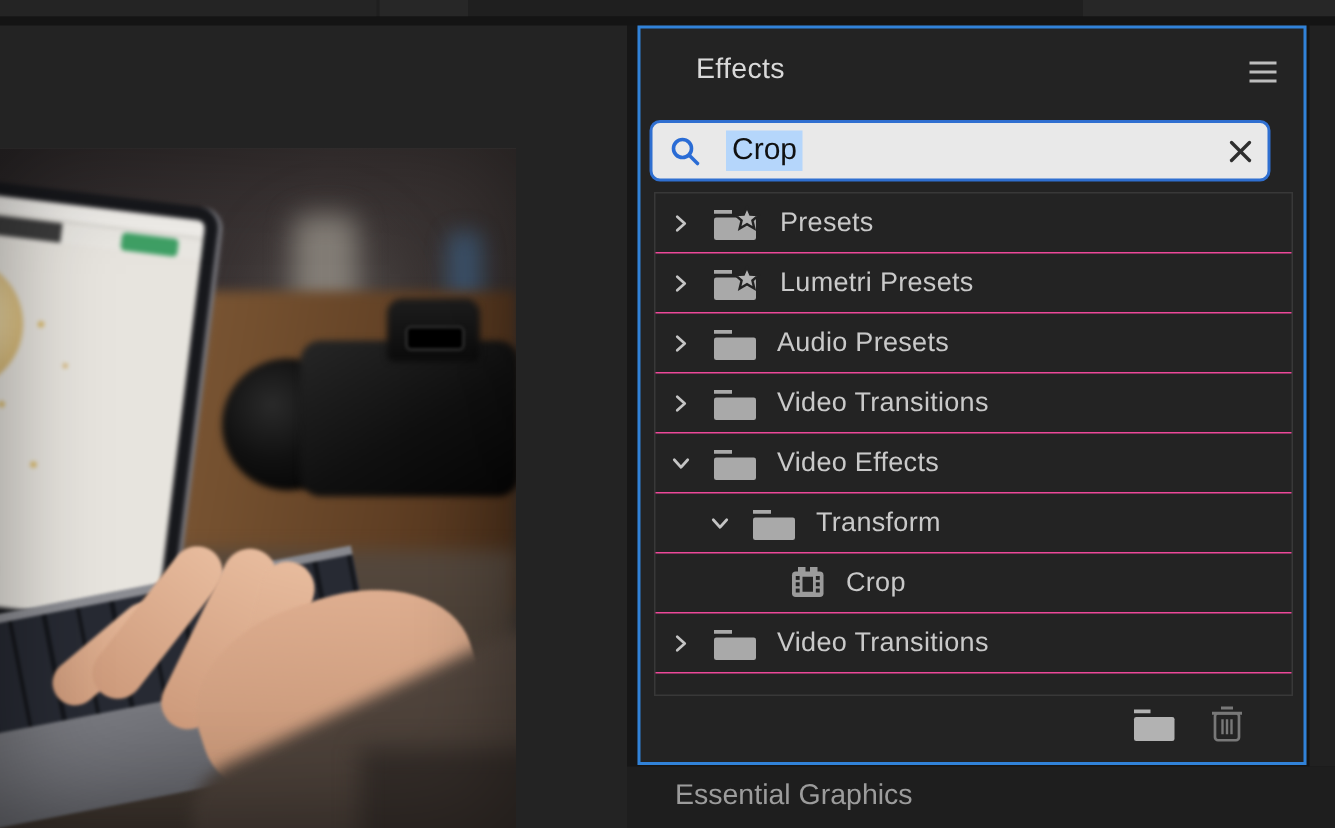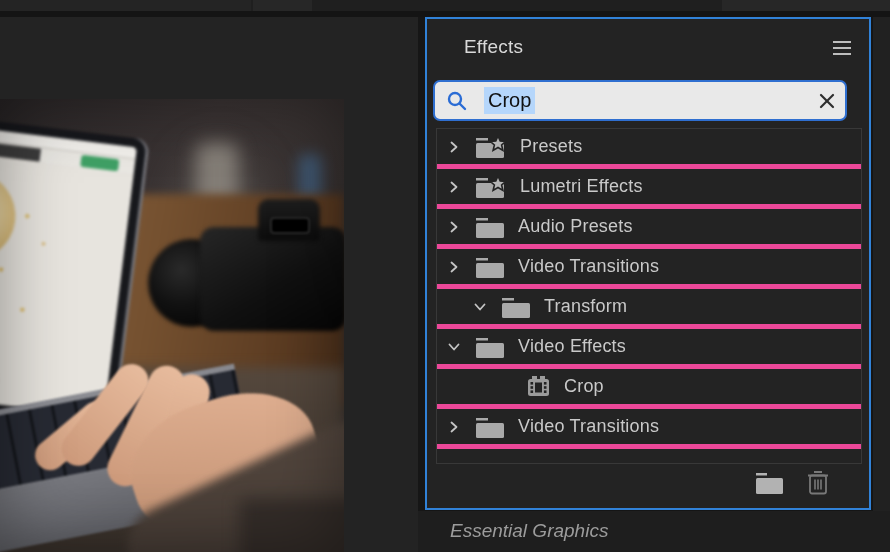--- a/index.html
+++ b/index.html
@@ -83,35 +83,35 @@
   #panel-menu span { display:block; width:18px; height:2px; background:#bdbdbd; margin-bottom:4px; }
 
   #search-box { position:absolute; left:6px; top:61px; width:414px; height:41px; background:#e9e9e9;
                 border:2px solid #2f6fd0; border-radius:7px; display:flex; align-items:center; }
   #search-text { margin-left:16px; font-size:20px; color:#111; display:flex; align-items:center; }
   #search-text .sel { background:#b5d6fb; padding:2px 4px; }
   #search-clear { position:absolute; right:9px; top:50%; transform:translateY(-50%); cursor:pointer; display:flex; }
 
   #tree { position:absolute; left:9px; top:109px; width:426px; height:336px;
           border:1px solid #383838; background:#232323; }
-  .row { display:flex; align-items:center; height:40px; border-bottom:5px solid #ec4899; padding-left:6px; }
+  .row { display:flex; align-items:center; height:40px; border-bottom:1px solid #ec4899; padding-left:6px; }
   .row .chev { width:22px; height:16px; display:flex; align-items:center; justify-content:center; flex:none; }
   .row .ricon { margin-left:10px; display:flex; flex:none; }
   .row .rlabel { margin-left:13px; font-size:18px; color:#c9c9c9; letter-spacing:.2px; white-space:nowrap; }
   .ind1 { padding-left:32px; }
   .ind2 { padding-left:58px; }
 
   #tree-footer { position:absolute; left:0; top:449px; width:442px; height:34px; }
   #new-bin-btn { position:absolute; left:327px; top:1px; cursor:pointer; }
   #delete-btn  { position:absolute; left:378px; top:0; cursor:pointer; }
 
   
   #right-margin { left:873px; top:17px; width:17px; height:494px; background:#212121; }
   #eg-panel { left:418px; top:511px; width:472px; height:41px; background:#1e1e1e; }
-  #eg-title { position:absolute; left:32px; top:9px; font-size:19px; color:#9c9c9c; font-weight:500;font-style:italic; }
+  #eg-title { position:absolute; left:32px; top:9px; font-size:19px; color:#9c9c9c; font-weight:500; }
   #gap-col { left:418px; top:17px; width:7px; height:494px; background:#161616; }
 </style>
 </head>
 <body>
 
 <div id="top-strip" class="abs">
   <div id="seg1" class="strip-seg"></div>
   <div id="seg2" class="strip-seg"></div>
   <div id="seg3" class="strip-seg"></div>
 </div>
@@ -206,21 +206,21 @@
             <path d="M4.5 2.5 L9.5 7 L4.5 11.5" fill="none" stroke="#c4c4c4" stroke-width="1.8" stroke-linecap="round" stroke-linejoin="round"></path>
           </svg>
       </span>
       <span class="ricon">
         <svg width="32" height="24" viewBox="0 0 32 24">
           <rect x="1" y="3" width="12" height="2.5" fill="#a9a9a9"></rect>
           <rect x="1" y="8" width="28" height="15" rx="1.5" fill="#a9a9a9"></rect>
           <path d="M23 1 L25.2 6 L30.8 6.4 L26.6 10 L27.9 15.4 L23 12.5 L18.1 15.4 L19.4 10 L15.2 6.4 L20.8 6 Z" fill="#b4b4b4" stroke="#232323" stroke-width="1.6"></path>
         </svg>
       </span>
-      <span class="rlabel">Lumetri Effects</span>
+      <span class="rlabel">Lumetri Presets</span>
     </div>
 
     <div class="row">
       <span class="chev">
         <svg width="14" height="14" viewBox="0 0 14 14">
             <path d="M4.5 2.5 L9.5 7 L4.5 11.5" fill="none" stroke="#c4c4c4" stroke-width="1.8" stroke-linecap="round" stroke-linejoin="round"></path>
           </svg>
       </span>
       <span class="ricon">
         <svg width="30" height="24" viewBox="0 0 30 24">
@@ -239,48 +239,48 @@
       </span>
       <span class="ricon">
         <svg width="30" height="24" viewBox="0 0 30 24">
           <rect x="1" y="3" width="12" height="2.5" fill="#a9a9a9"></rect>
           <rect x="1" y="8" width="28" height="15" rx="1.5" fill="#a9a9a9"></rect>
         </svg>
       </span>
       <span class="rlabel">Video Transitions</span>
     </div>
 
+    <div class="row">
+      <span class="chev">
+        <svg width="14" height="14" viewBox="0 0 14 14">
+            <path d="M2.5 4.5 L7 9.5 L11.5 4.5" fill="none" stroke="#c4c4c4" stroke-width="1.8" stroke-linecap="round" stroke-linejoin="round"></path>
+          </svg>
+      </span>
+      <span class="ricon">
+        <svg width="30" height="24" viewBox="0 0 30 24">
+          <rect x="1" y="3" width="12" height="2.5" fill="#a9a9a9"></rect>
+          <rect x="1" y="8" width="28" height="15" rx="1.5" fill="#a9a9a9"></rect>
+        </svg>
+      </span>
+      <span class="rlabel">Video Effects</span>
+    </div>
+
     <div class="row ind1">
       <span class="chev">
         <svg width="14" height="14" viewBox="0 0 14 14">
             <path d="M2.5 4.5 L7 9.5 L11.5 4.5" fill="none" stroke="#c4c4c4" stroke-width="1.8" stroke-linecap="round" stroke-linejoin="round"></path>
           </svg>
       </span>
       <span class="ricon">
         <svg width="30" height="24" viewBox="0 0 30 24">
           <rect x="1" y="3" width="12" height="2.5" fill="#a9a9a9"></rect>
           <rect x="1" y="8" width="28" height="15" rx="1.5" fill="#a9a9a9"></rect>
         </svg>
       </span>
       <span class="rlabel">Transform</span>
-    </div>
-
-    <div class="row">
-      <span class="chev">
-        <svg width="14" height="14" viewBox="0 0 14 14">
-            <path d="M2.5 4.5 L7 9.5 L11.5 4.5" fill="none" stroke="#c4c4c4" stroke-width="1.8" stroke-linecap="round" stroke-linejoin="round"></path>
-          </svg>
-      </span>
-      <span class="ricon">
-        <svg width="30" height="24" viewBox="0 0 30 24">
-          <rect x="1" y="3" width="12" height="2.5" fill="#a9a9a9"></rect>
-          <rect x="1" y="8" width="28" height="15" rx="1.5" fill="#a9a9a9"></rect>
-        </svg>
-      </span>
-      <span class="rlabel">Video Effects</span>
     </div>
 
     <div class="row ind2">
       <span class="chev"></span>
       <span class="ricon">
         <svg width="24" height="22" viewBox="0 0 24 22">
           <rect x="5" y="0" width="5" height="4" fill="#9b9b9b"></rect>
           <rect x="13" y="0" width="5" height="4" fill="#9b9b9b"></rect>
           <rect x="1" y="3" width="21" height="17" rx="2.5" fill="#9b9b9b"></rect>
           <rect x="3.5" y="6" width="2.6" height="2.6" fill="#232323"></rect>

